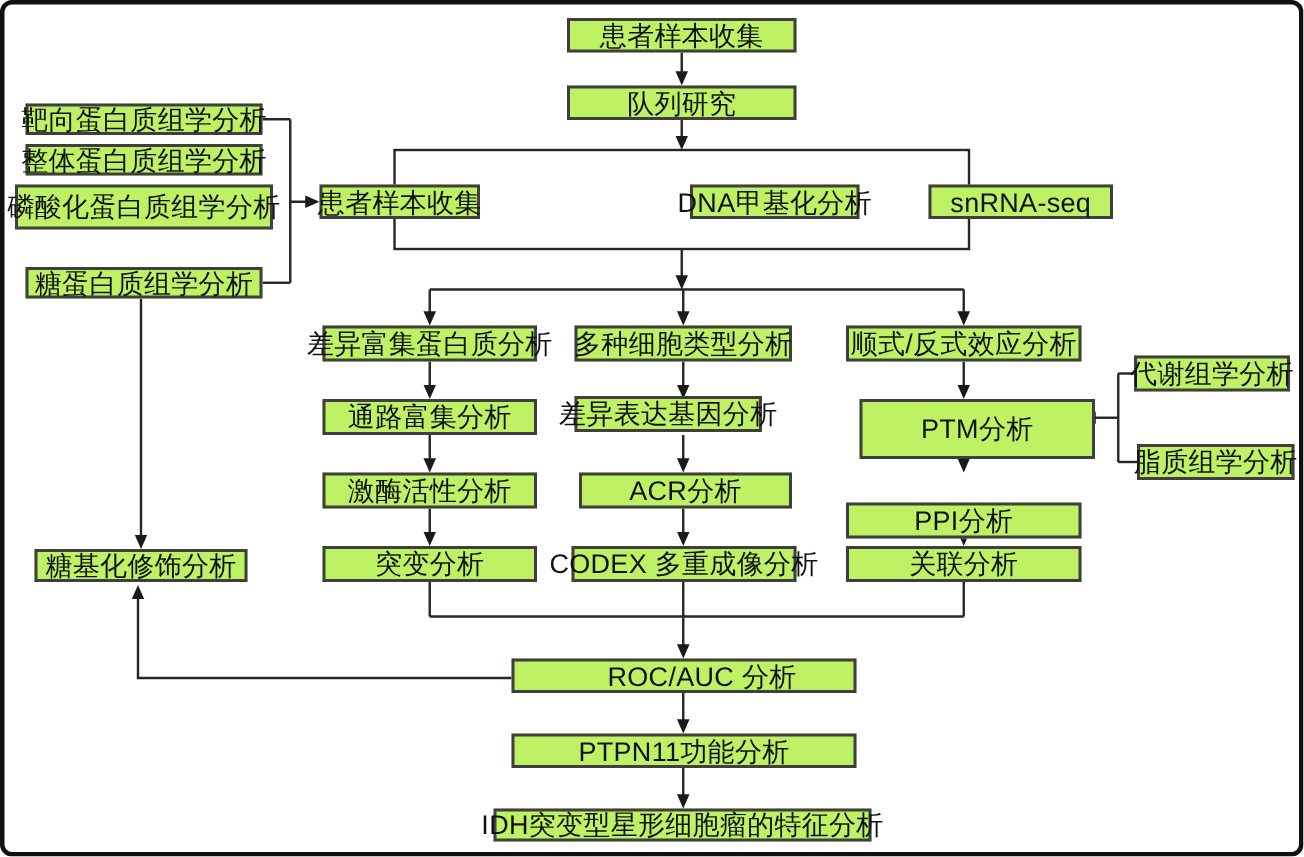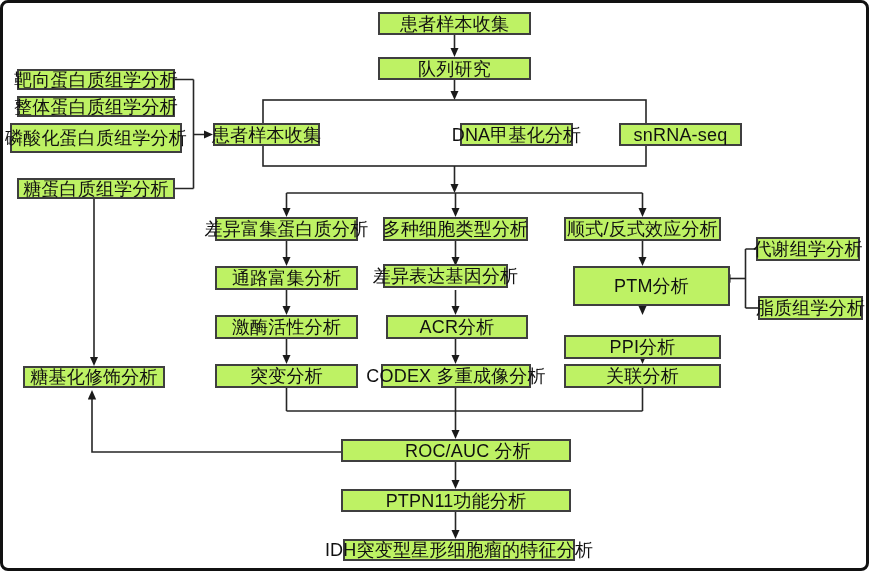--- a/index.html
+++ b/index.html
@@ -117,15 +117,15 @@
   <div class="node" style="left:561px; top:312px; width:157px; height:24px;margin-top:20px;">PPI分析</div>
   <div class="node" style="left:561px; top:361px; width:157px; height:24px;">关联分析</div>
 
   <div class="node" style="left:753px; top:234px; width:104px; height:24px;">代谢组学分析</div>
   <div class="node" style="left:755px; top:293px; width:105px; height:24px;">脂质组学分析</div>
 
   <div class="node" style="left:20px; top:363px; width:142px; height:22px;">糖基化修饰分析</div>
 
   <div class="node" style="left:338px; top:436px; width:230px; height:23px;padding-left:24px;">ROC/AUC 分析</div>
   <div class="node" style="left:338px; top:486px; width:230px; height:23px;">PTPN11功能分析</div>
-  <div class="node" style="left:340px; top:536px; width:232px; height:22px;">IDH突变型星形细胞瘤的特征分析</div>
+  <div class="node" style="left:326px; top:536px; width:252px; height:22px;">IDH突变型星形细胞瘤的特征分析</div>
 
 </div>
 
 </body></html>

